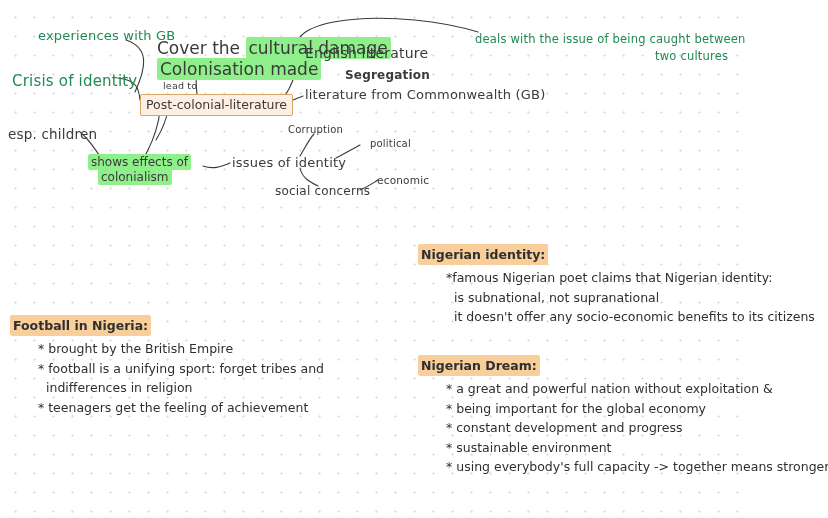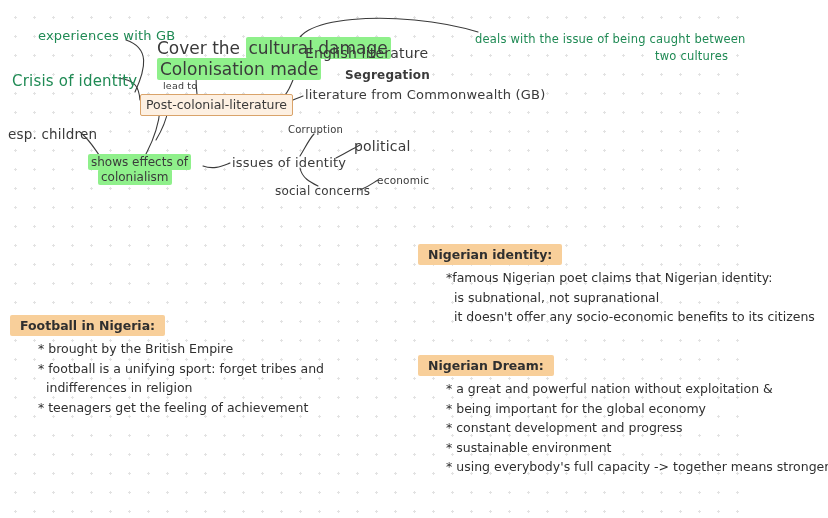--- a/index.html
+++ b/index.html
@@ -48,21 +48,21 @@
   .hand-dark {
     color: #3a3a3a;
   }
   .hl-green {
     background: #8ff08b;
     padding: 1px 3px;
     border-radius: 2px;
   }
   .hl-orange {
     background: #f8cf9a;
-    padding: 1px 10px;
+    padding: 1px 3px;
     border-radius: 2px;
   }
   .boxed {
     border: 1px solid #d9a36a;
     background: #fdf0e2;
     padding: 2px 5px;
     border-radius: 2px;
     color: #3a3a3a;
   }
   .notes {
@@ -152,21 +152,21 @@
 
   <div class="node" style="left:88px; top:155px; font-size:12px; color:#3a3a3a;">
     <span class="hl-green">shows effects of</span><br>
     <span class="hl-green" style="margin-left:10px;">colonialism</span>
   </div>
 
   <div class="node hand hand-dark" style="left:232px; top:155px; font-size:13px;">issues of identity</div>
 
   <div class="node hand hand-dark" style="left:288px; top:124px; font-size:10px;">Corruption</div>
 
-  <div class="node hand hand-dark" style="left:354px; top:138px; font-size:14px;">political</div>
+  <div class="node hand hand-dark" style="left:370px; top:138px; font-size:10px;">political</div>
 
   <div class="node hand hand-dark" style="left:377px; top:174px; font-size:10.5px;">economic</div>
 
   <div class="node hand hand-dark" style="left:275px; top:184px; font-size:12px;">social concerns</div>
 
   <div class="notes" style="left:10px; top:278px; width:330px;margin-top:37px;">
     <div class="note-title hl-orange">Football in Nigeria:</div>
     <div class="note-body">
       <div class="note-line indent-1">* brought by the British Empire</div>
       <div class="note-line indent-1">* football is a unifying sport: forget tribes and</div>

